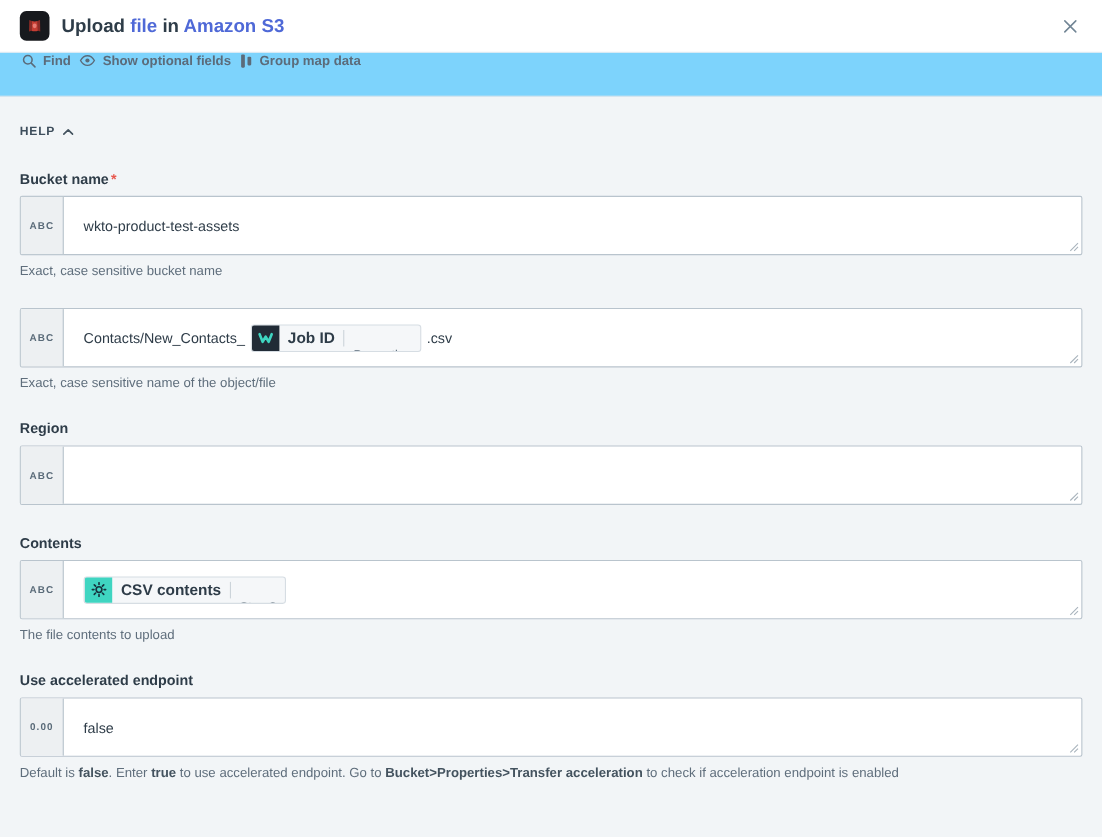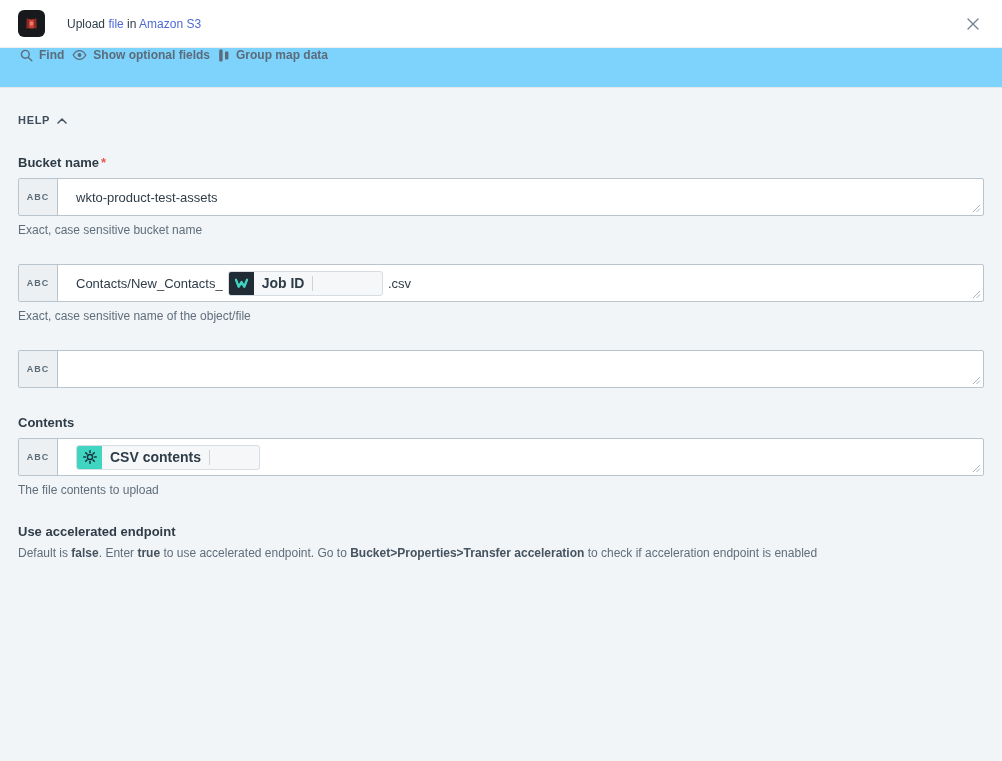--- a/index.html
+++ b/index.html
@@ -11,21 +11,21 @@
     overflow:hidden;
   }
   .header {
     height:48px; background:#fff; display:flex; align-items:center;
     padding:0 18px; border-bottom:1px solid #eceef0;
   }
   .app-icon {
     width:27px; height:27px; border-radius:6px; background:#17191d;
     display:flex; align-items:center; justify-content:center; flex:0 0 auto;
   }
-  .title { margin-left:22px; font-size:12px; color:#2e3c48; }
+  .title { margin-left:11px; font-size:17px; color:#2e3c48;font-weight:bold; }
   .title .link { color:#4f69d7; cursor:pointer; }
   .close-btn {
     margin-left:auto; background:none; border:none; cursor:pointer;
     display:flex; align-items:center; padding:4px;
   }
   .toolbar {
     height:40px; background:#7dd3fc; display:flex; align-items:flex-start;
     padding:0 20px; gap:8px; border-bottom:1px solid #e4e8eb;
   }
   .tool-btn {
@@ -41,21 +41,21 @@
   }
   .help-box {
     margin-top:8px; min-height:44px; background:#e3f1f9; border:1px solid #72b1d8;
     border-radius:2px; display:flex; align-items:center; padding:0 18px;
     font-size:13px; color:#2e3c48;
   }
   .field { margin-top:27px; }
   .field-label { font-size:13px; font-weight:700; color:#2e3c48; line-height:15px; }
   .required-star { color:#e8594f; margin-left:2px; font-weight:700; }
   .input-box {
-    margin-top:8px; height:38px; background:#fff; border:1px solid #b9c4cd;
+    margin-top:8px; height:54px; background:#fff; border:1px solid #b9c4cd;
     border-radius:2px; display:flex; align-items:stretch; position:relative; cursor:text;
   }
   .type-prefix {
     width:39px; flex:0 0 auto; background:#edf0f2; border-right:1px solid #b9c4cd;
     display:flex; align-items:center; justify-content:center;
     font-size:9px; font-weight:600; letter-spacing:1px; color:#5a6b79;
   }
   .input-value {
     flex:1; display:flex; align-items:center; padding-left:18px;
     font-size:13px; color:#2e3c48; white-space:nowrap; overflow:hidden;
@@ -177,20 +177,23 @@
       <span class="resize-handle">
         <svg width="9" height="9" viewBox="0 0 9 9">
           <path d="M1 8 L8 1 M4.5 8 L8 4.5" stroke="#a9b4bd" stroke-width="1" fill="none"></path>
         </svg>
       </span>
     </div>
     <div class="field-hint"><span>Exact, case sensitive name of the object/file</span></div>
   </section>
 
   <section class="field">
+    <div class="field-label">
+      <span class="label-text">Region</span>
+    </div>
     <div class="input-box">
       <div class="type-prefix">ABC</div>
       <div class="input-value"></div>
       <span class="resize-handle">
         <svg width="9" height="9" viewBox="0 0 9 9">
           <path d="M1 8 L8 1 M4.5 8 L8 4.5" stroke="#a9b4bd" stroke-width="1" fill="none"></path>
         </svg>
       </span>
     </div>
   </section>
@@ -229,16 +232,27 @@
         </svg>
       </span>
     </div>
     <div class="field-hint"><span>The file contents to upload</span></div>
   </section>
 
   <section class="field">
     <div class="field-label">
       <span class="label-text">Use accelerated endpoint</span>
     </div>
+    <div class="input-box">
+      <div class="type-prefix">0.00</div>
+      <div class="input-value">
+            <span>false</span>
+          </div>
+      <span class="resize-handle">
+        <svg width="9" height="9" viewBox="0 0 9 9">
+          <path d="M1 8 L8 1 M4.5 8 L8 4.5" stroke="#a9b4bd" stroke-width="1" fill="none"></path>
+        </svg>
+      </span>
+    </div>
     <div class="field-hint"><span>Default is </span><b>false</b><span>. Enter </span><b>true</b><span> to use accelerated endpoint. Go to </span><b>Bucket&gt;Properties&gt;Transfer acceleration</b><span> to check if acceleration endpoint is enabled</span></div>
   </section>
 </div>
 </div>
 
 </body></html>

